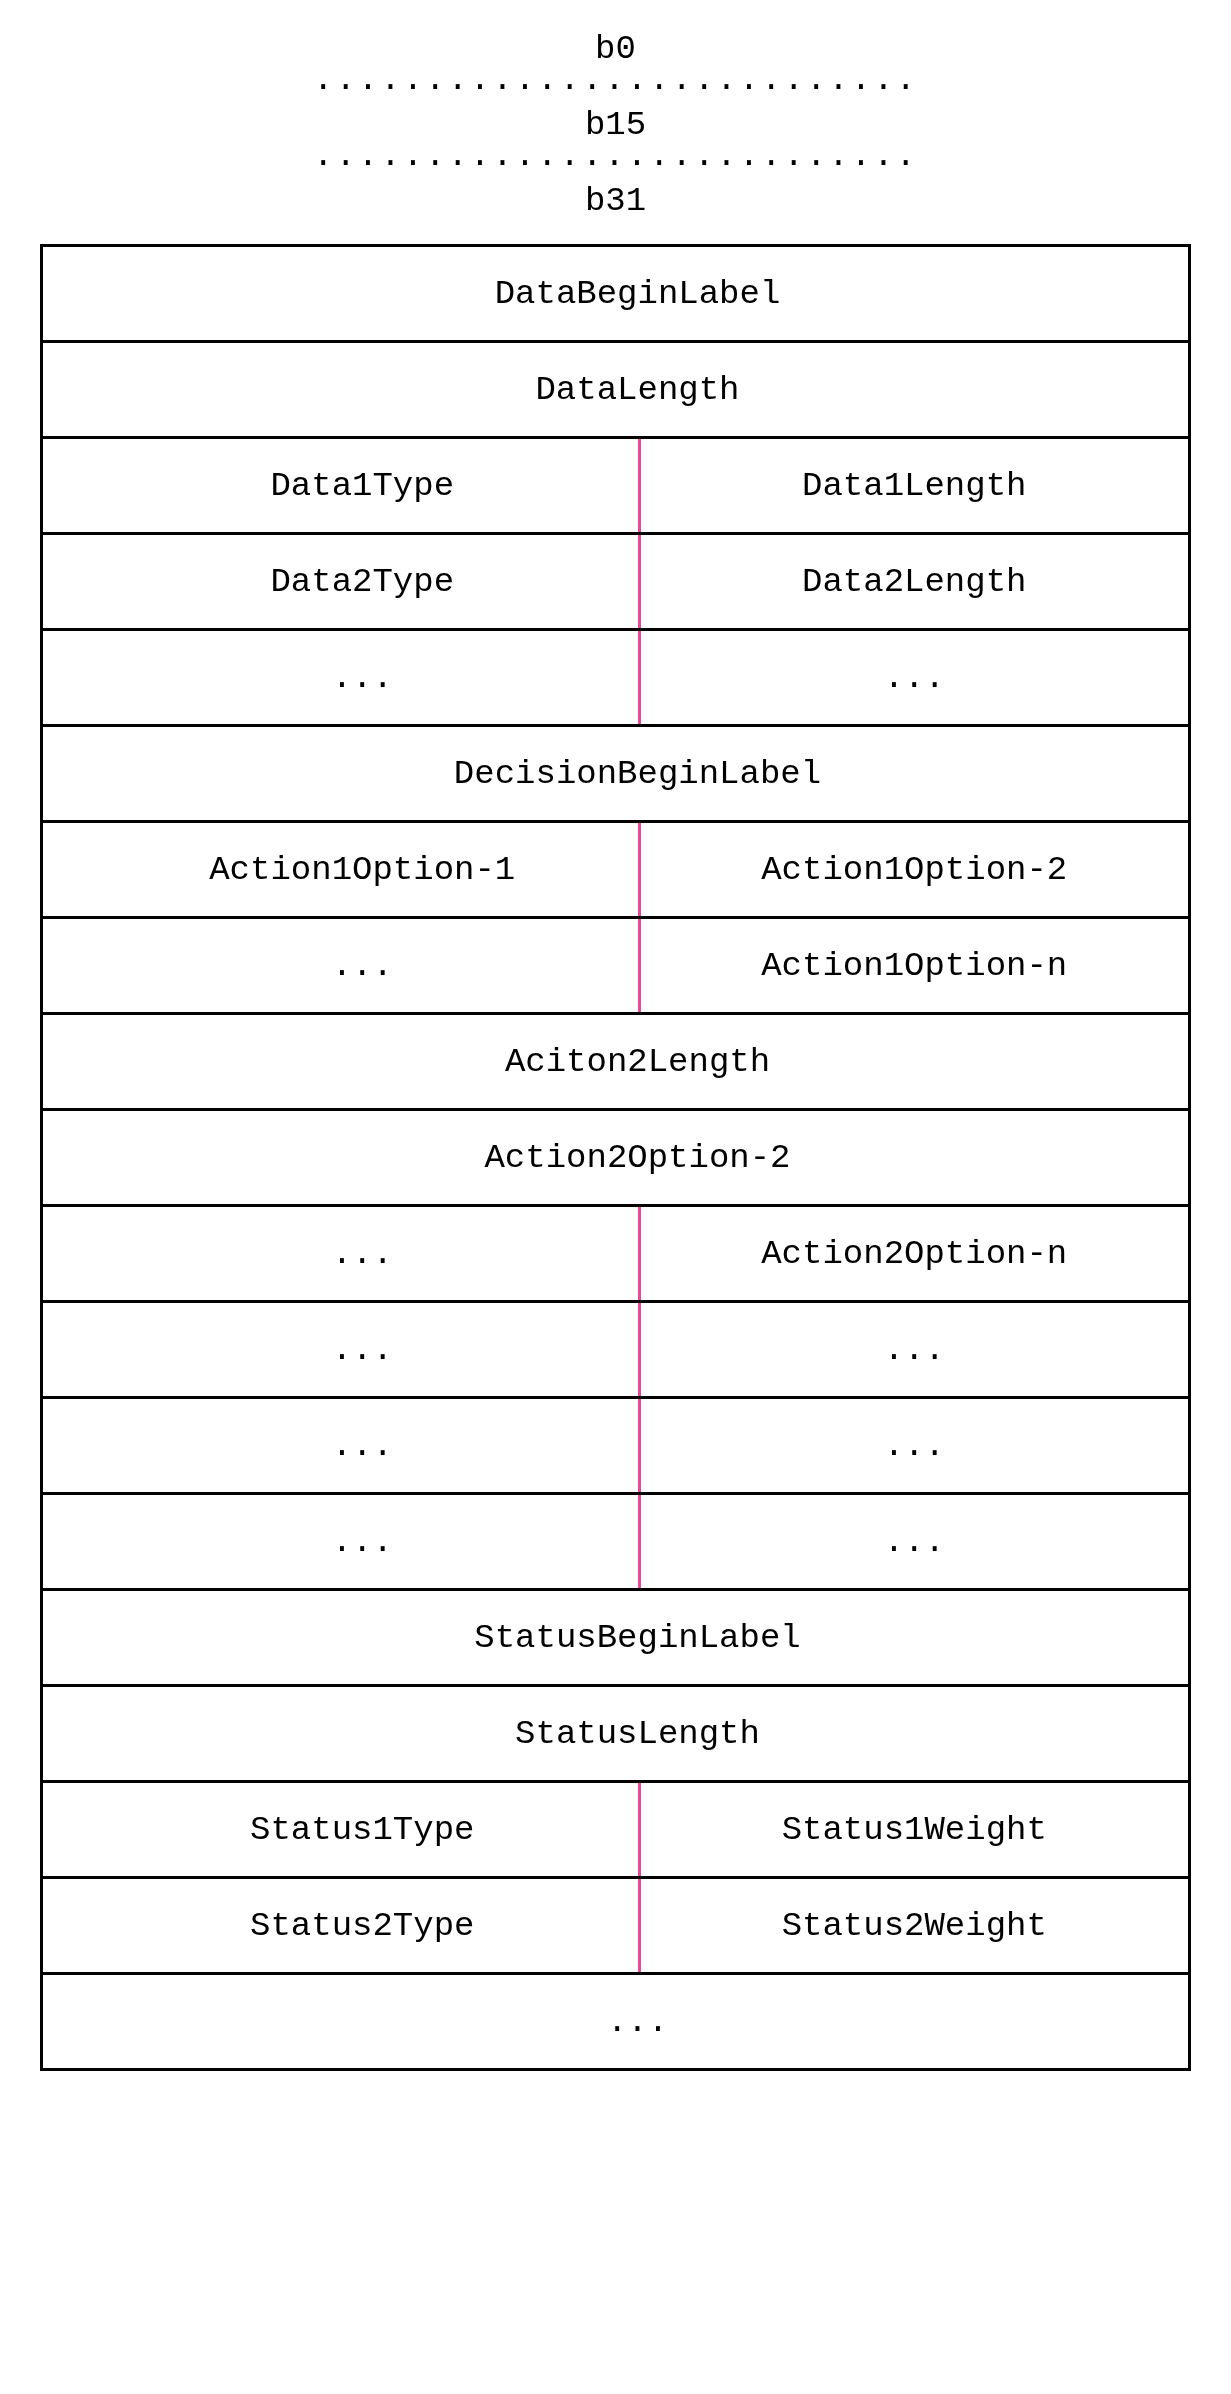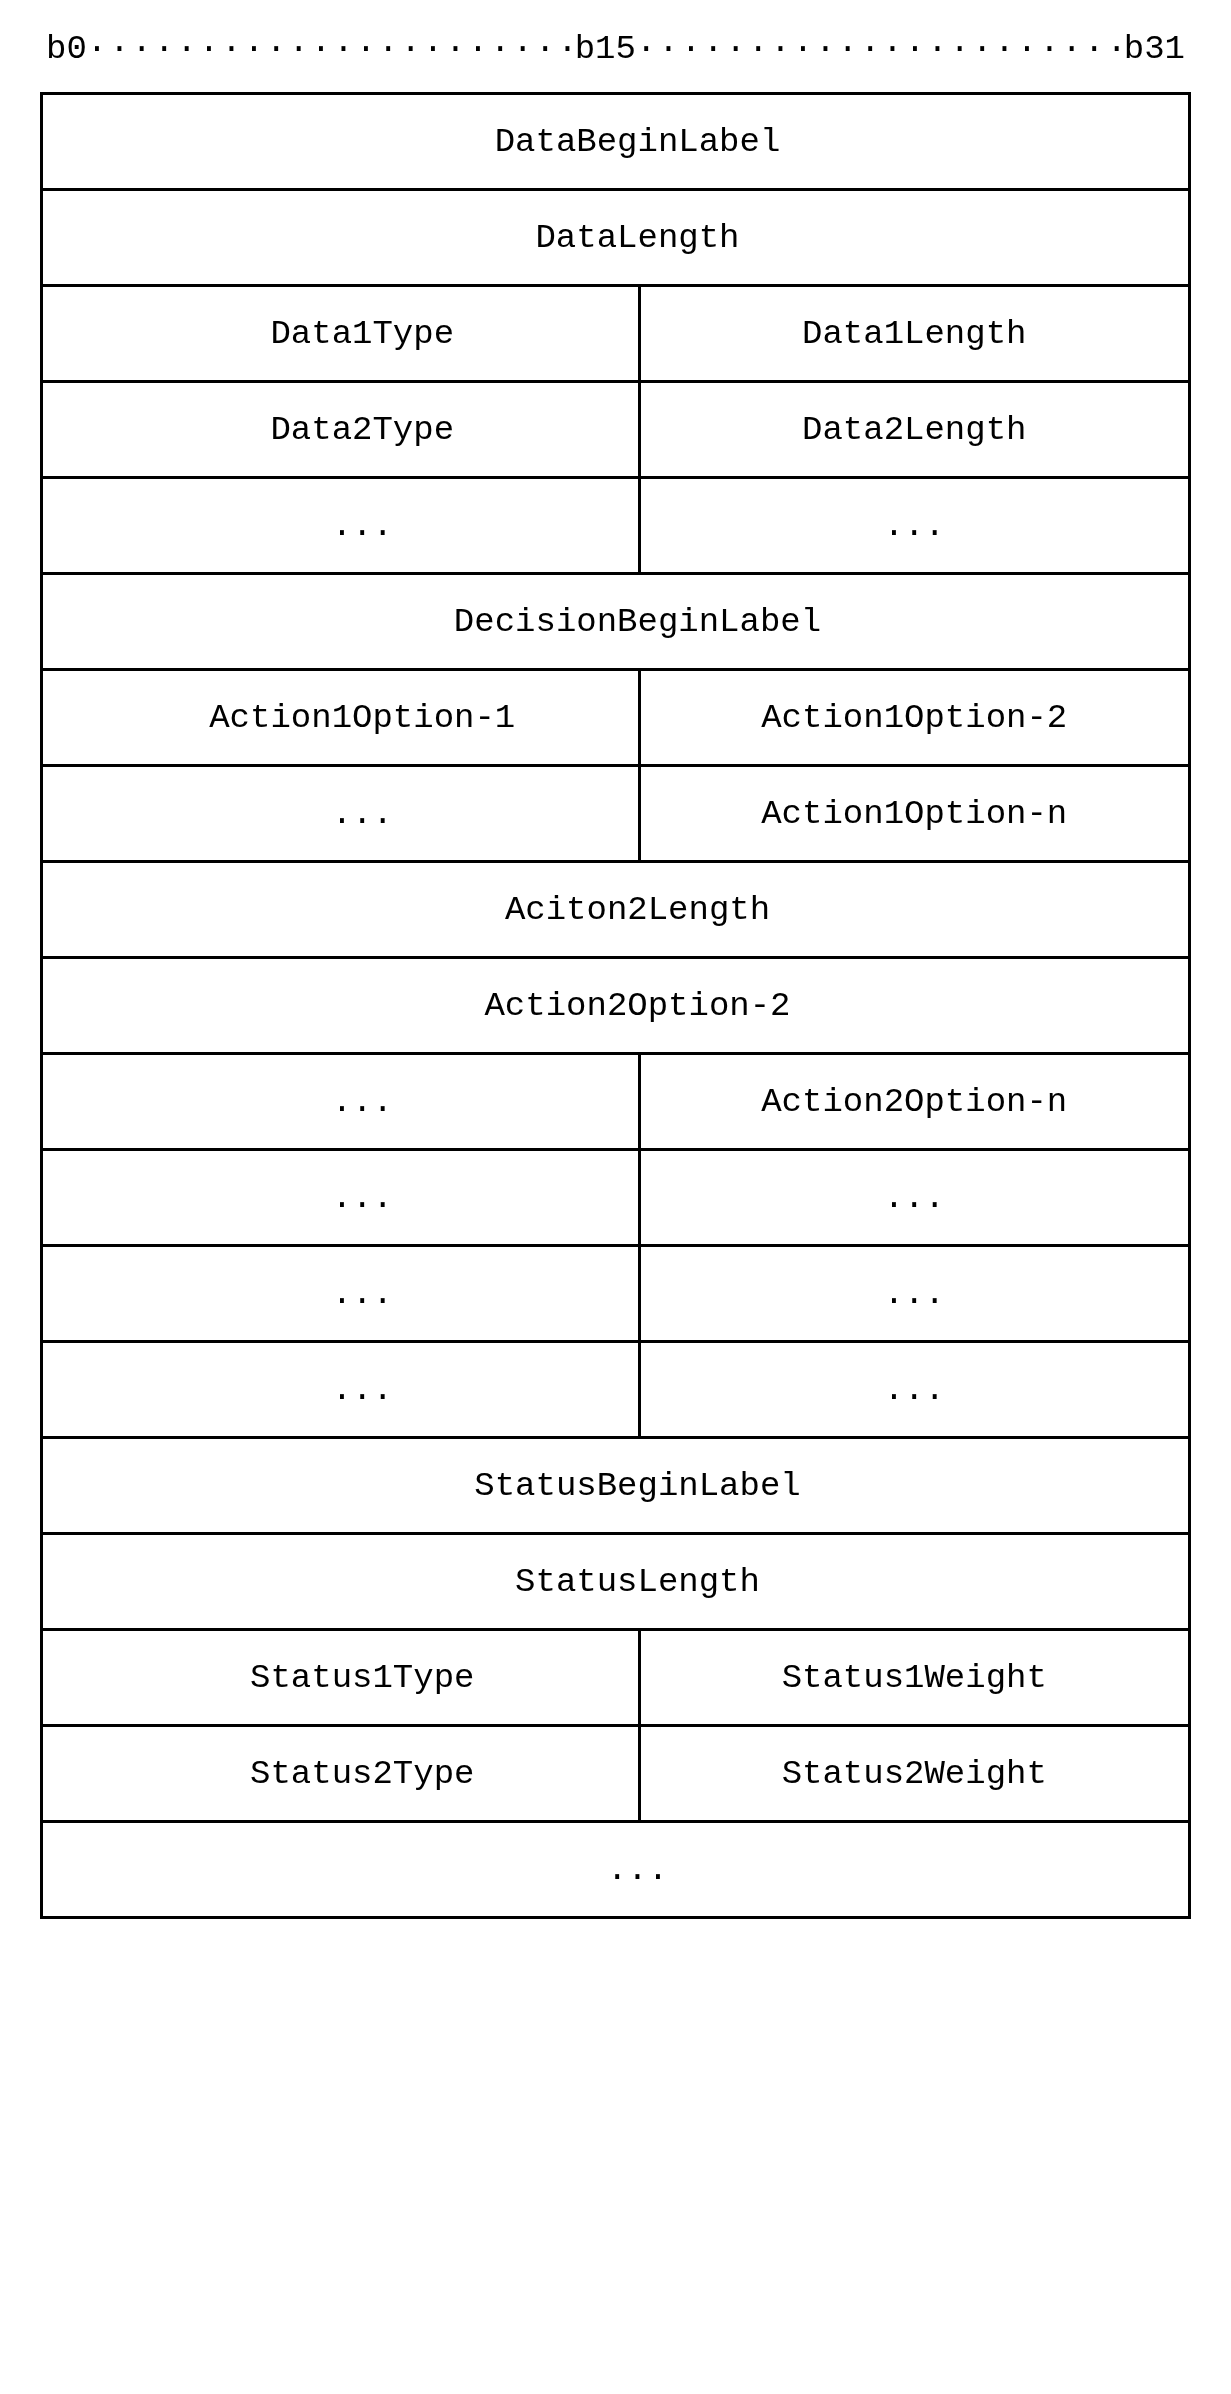--- a/index.html
+++ b/index.html
@@ -10,20 +10,21 @@
     font-family: "Courier New", "SimSun", monospace;
     font-size: 34px;
     color: #000;
   }
   .bit-ruler {
     display: flex;
     justify-content: space-between;
     align-items: center;
     margin: 0 0 24px 0;
     padding: 0 6px;
+    flex-direction: column;
   }
   .bit-label {
     flex: 0 0 auto;
     font-family: "Courier New", monospace;
   }
   .dots {
     flex: 1 1 auto;
     overflow: hidden;
     white-space: nowrap;
     letter-spacing: 2px;
@@ -42,21 +43,21 @@
   }
   .cell {
     flex: 1 1 50%;
     display: flex;
     align-items: center;
     justify-content: center;
     text-align: center;
     padding: 6px 8px;
   }
   .split .cell + .cell {
-    border-left: 3px solid #000000;
+    border-left: 3px solid #ec4899;
   }
 </style>
 </head>
 <body>
 
 <div class="bit-ruler">
   <span class="bit-label">b0</span>
   <span class="dots">···························</span>
   <span class="bit-label">b15</span>
   <span class="dots">···························</span>

